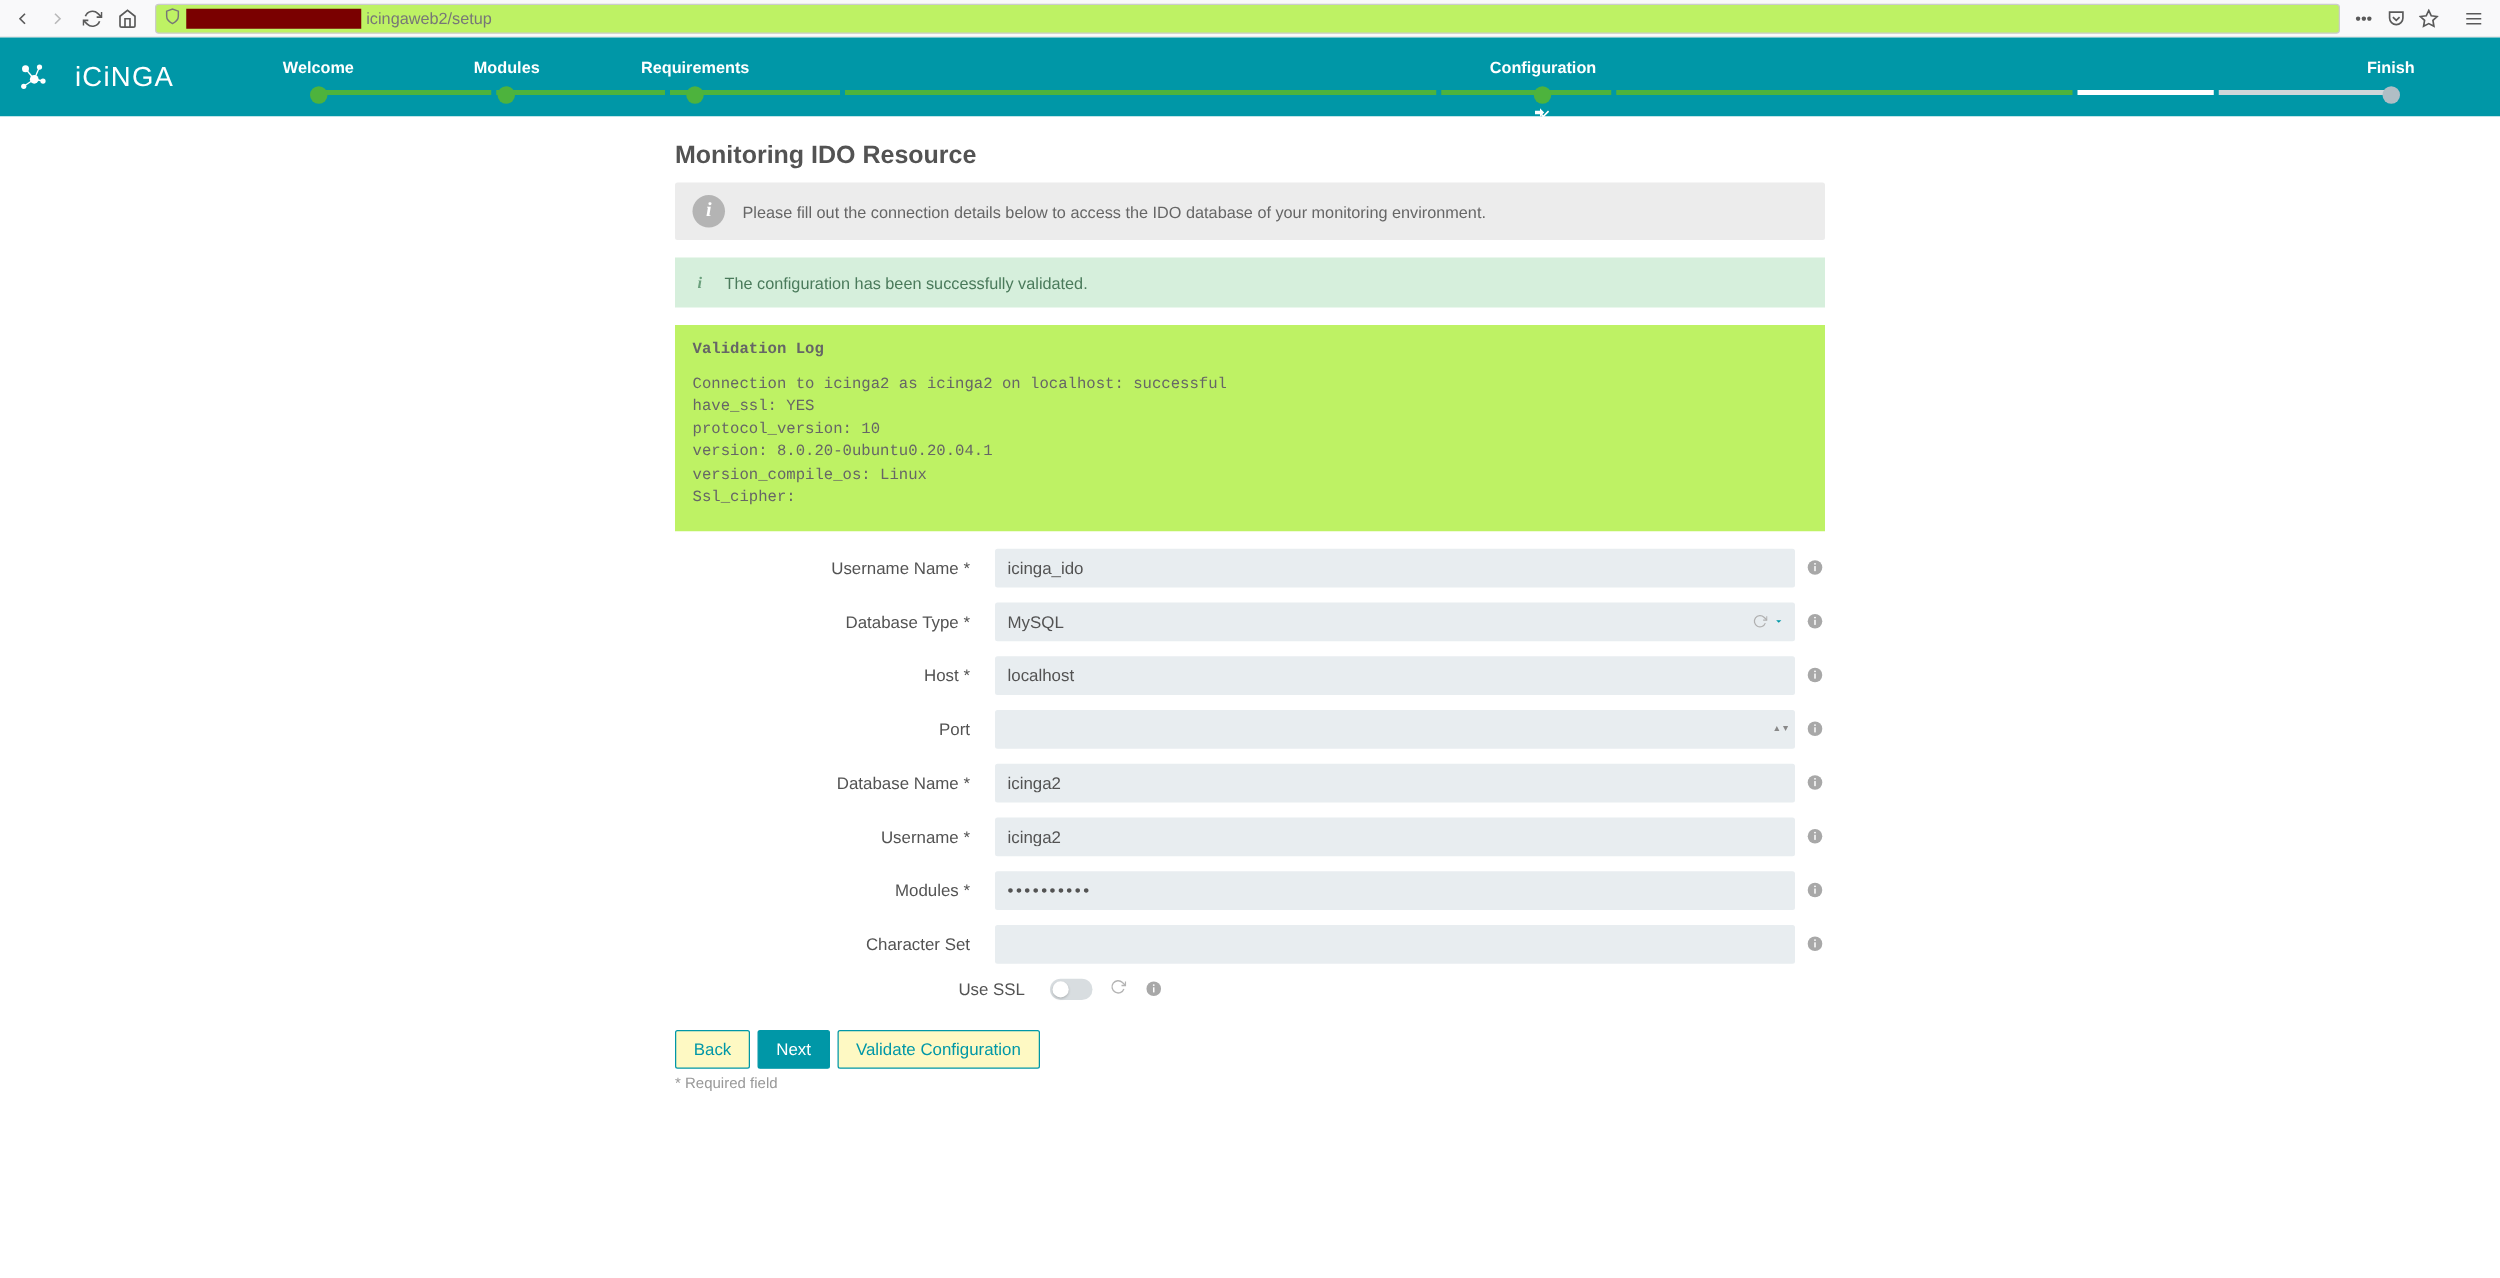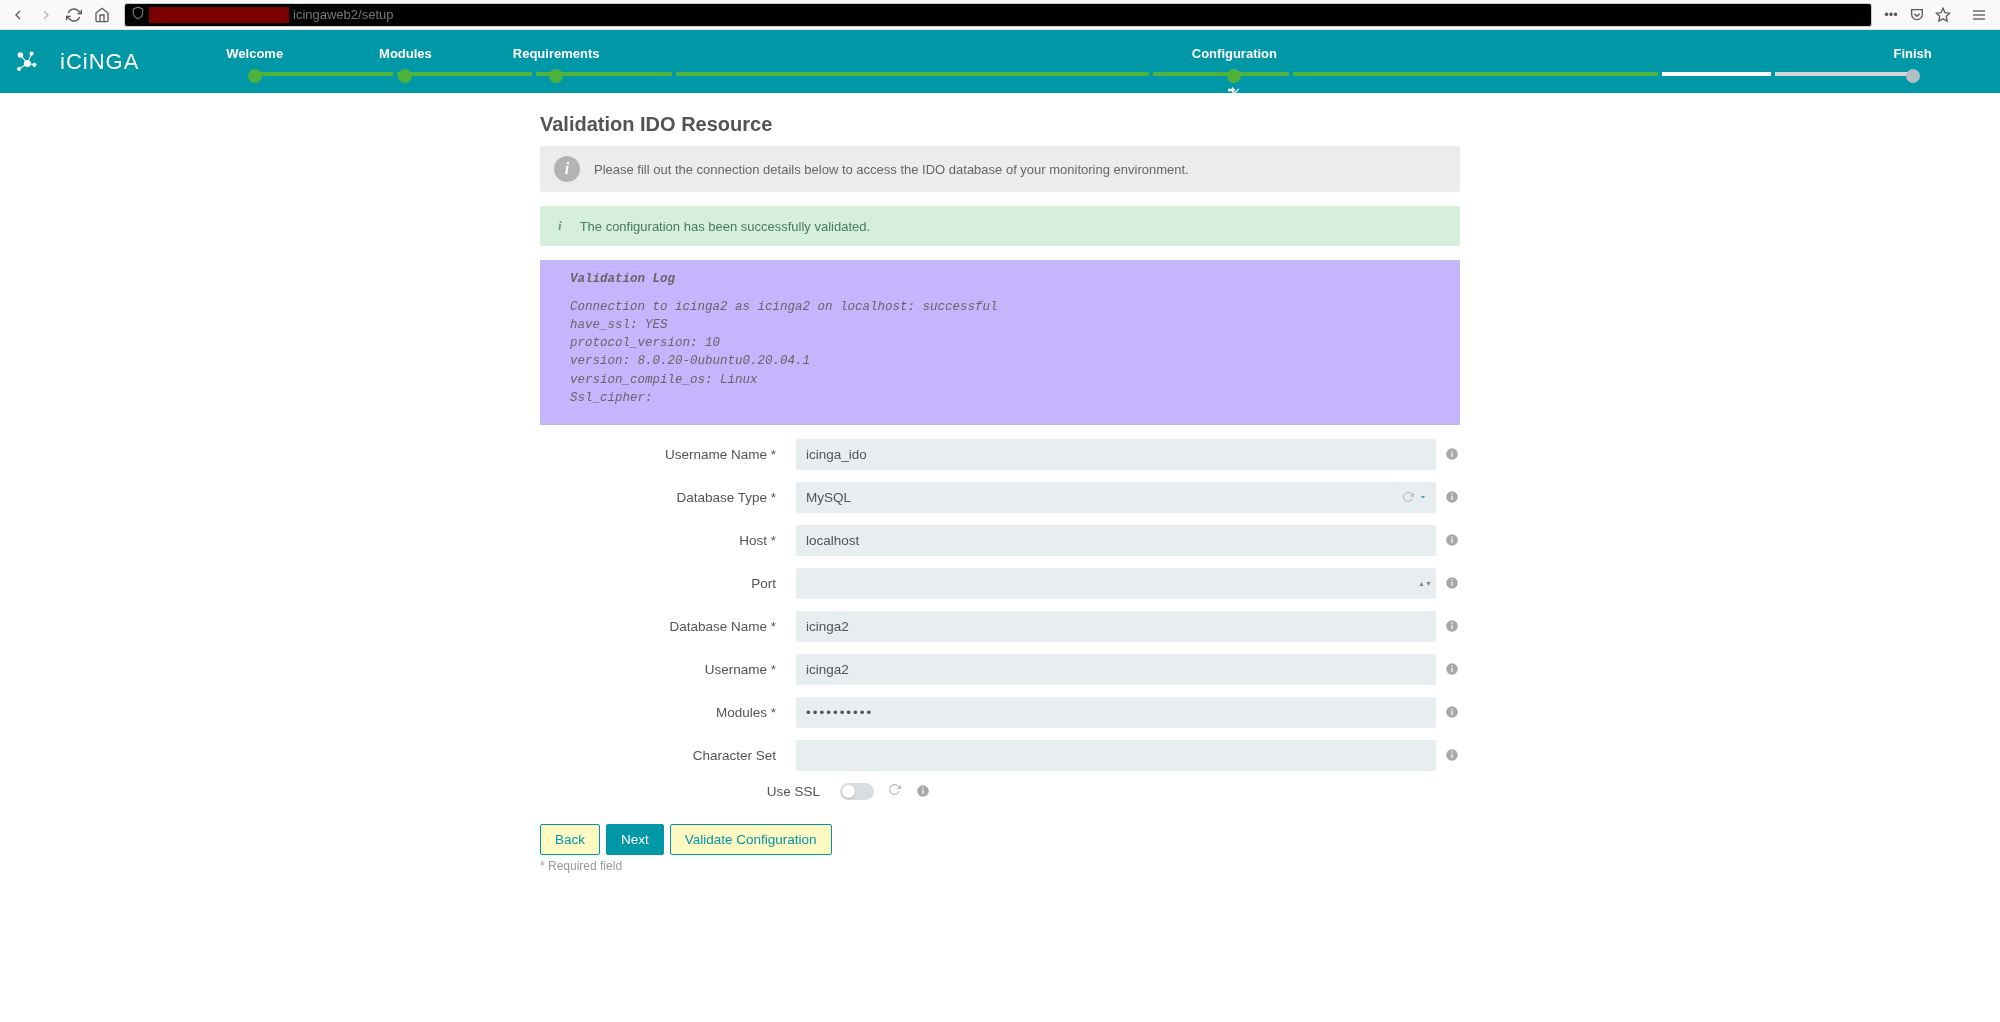--- a/index.html
+++ b/index.html
@@ -2,21 +2,21 @@
 <html><head>
 <meta charset="utf-8">
 <style>
 * { margin: 0; padding: 0; box-sizing: border-box; }
 body { font-family: -apple-system, BlinkMacSystemFont, "Segoe UI", Helvetica, Arial, sans-serif; font-size: 13px; color: #535353; background: #fff; }
 
 
 .browser-bar { display: flex; align-items: center; height: 30px; background: #f9f9fa; border-bottom: 1px solid #e3e3e4; padding: 0 6px; gap: 4px; }
 .nav-btn { width: 24px; height: 24px; display: flex; align-items: center; justify-content: center; color: #5a5a5a; cursor: pointer; border-radius: 3px; }
 .nav-btn svg { width: 16px; height: 16px; }
-.url-bar { flex: 1; display: flex; align-items: center; height: 24px; background: #000000; border: 1px solid #ccc; border-radius: 3px; padding: 0 6px; margin: 0 6px; gap: 4px; font-size: 13px; }
+.url-bar { flex: 1; display: flex; align-items: center; height: 24px; background: #bef264; border: 1px solid #ccc; border-radius: 3px; padding: 0 6px; margin: 0 6px; gap: 4px; font-size: 13px; }
 .url-shield { color: #777; }
 .url-redacted { background: #7a0000; width: 140px; height: 16px; }
 .url-path { color: #777; }
 .right-icons { display: flex; align-items: center; gap: 8px; padding-right: 6px; color: #5a5a5a; }
 .right-icons .icon { width: 18px; height: 18px; display:flex; align-items:center; justify-content:center; }
 
 
 .header { background: #0097a7; color: #fff; display: flex; align-items: center; height: 63px; padding: 0 12px; }
 .logo { display: flex; align-items: center; gap: 20px; font-size: 22px; font-weight: 400; letter-spacing: 1px; }
 .logo svg { width: 28px; height: 28px; }
@@ -33,21 +33,21 @@
 
 .content { max-width: 960px; margin: 0 auto; padding: 14px 20px 40px; }
 h1 { font-size: 20px; font-weight: 700; color: #535353; margin: 6px 0 10px; }
 
 .info-box { background: #ececec; border-radius: 2px; padding: 10px 14px; display: flex; align-items: center; gap: 14px; margin-bottom: 14px; color: #666; }
 .info-circle { width: 26px; height: 26px; border-radius: 50%; background: #b4b4b4; color: #fff; display: flex; align-items: center; justify-content: center; font-style: italic; font-weight: bold; font-family: Georgia, serif; font-size: 16px; flex-shrink: 0; }
 
 .success-box { background: #d6efdc; color: #4a7a5b; padding: 12px 18px; display: flex; align-items: center; gap: 18px; margin-bottom: 14px; }
 .success-box .i { font-style: italic; font-weight: bold; font-family: Georgia, serif; color: #6aa07c; }
 
-.log-box { background: #c4b5fd; padding: 12px 30px 18px; margin-bottom: 14px; font-style: italic; }
+.log-box { background: #bef264; padding: 12px 14px 18px; margin-bottom: 14px; }
 .log-title { font-family: "Courier New", monospace; font-weight: bold; color: #666; margin-bottom: 12px; font-size: 12.5px; }
 .log-body { font-family: "Courier New", monospace; font-size: 12.5px; line-height: 1.45; color: #666; white-space: pre; }
 
 
 .form-row { display: flex; align-items: center; margin-bottom: 12px; }
 .form-label { width: 300px; text-align: right; padding-right: 20px; color: #535353; font-size: 13.5px; }
 .form-input-wrap { flex: 1; position: relative; display: flex; align-items: center; }
 .form-input, .form-select { width: 640px; height: 31px; background: #e8edf0; border: none; padding: 0 10px; font-size: 13.5px; color: #535353; border-radius: 2px; }
 .form-select-wrap { position: relative; width: 640px; }
 .select-caret { position: absolute; right: 8px; top: 50%; transform: translateY(-50%); color: #0097a7; pointer-events: none; display:flex; gap:4px; align-items:center; }
@@ -181,21 +181,21 @@
       <div style="flex:3.5;background:#4db33d;height:4px;margin:0 2px"></div>
       <div style="flex:1;background:#4db33d;height:4px;margin:0 2px"></div>
       <div style="flex:2.7;background:#4db33d;height:4px;margin:0 2px"></div>
       <div style="flex:0.8;background:#fff;height:4px;margin:0 2px"></div>
       <div style="flex:1;background:#d0d6d9;height:4px;margin:0 2px"></div>
     </div>
   </div>
 </div>
 
 <div class="content">
-  <h1>Validation IDO Resource</h1>
+  <h1>Monitoring IDO Resource</h1>
 
   <div class="info-box">
     <div class="info-circle">i</div>
     <span>Please fill out the connection details below to access the IDO database of your monitoring environment.</span>
   </div>
 
   <div class="success-box">
     <span class="i">i</span>
     <span>The configuration has been successfully validated.</span>
   </div>

